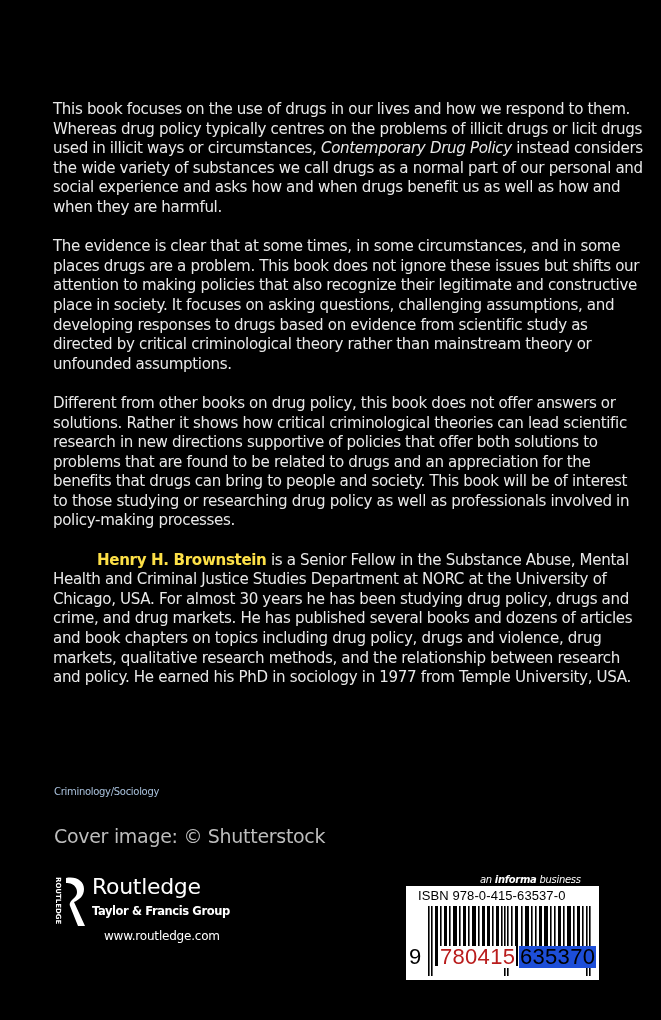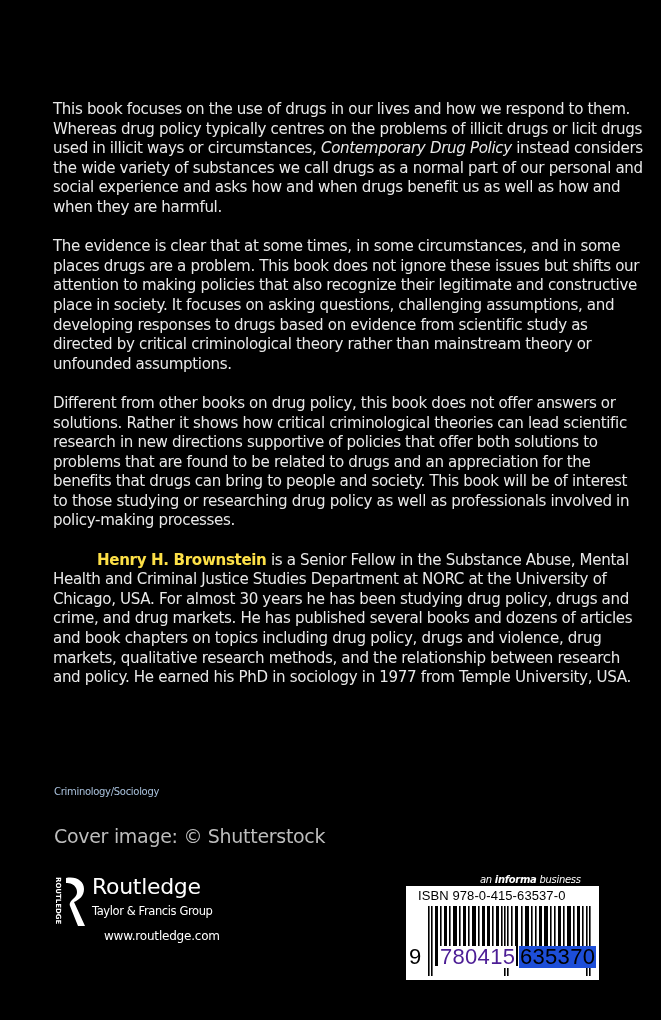--- a/index.html
+++ b/index.html
@@ -8,29 +8,29 @@
     .blurb { position: absolute; left: 53px; top: 100px; width: 590px;
              font-size: 15.1px; line-height: 19.6px; letter-spacing: -0.35px; }
     .blurb p { margin: 0 0 19.6px 0; }
     .blurb em { font-style: italic; }
     .author { color: #fde047; font-weight: bold; margin-left: 44px; }
     .subject { position: absolute; left: 54px; top: 786px; font-size: 10px; color: #a9c1dc; letter-spacing: -0.3px; }
     .credit { position: absolute; left: 54px; top: 825px; font-size: 19px; color: #bdbdbd; letter-spacing: -0.3px; }
     .logo { position: absolute; left: 52px; top: 876px; width: 200px; height: 70px; }
     .logo-mark { position: absolute; left: 0; top: 0; width: 36px; height: 52px; }
     .logo-name { position: absolute; left: 40px; top: -2px; font-size: 22px; color: #fff; letter-spacing: -0.3px; }
-    .logo-group { position: absolute; left: 40px; top: 28px; font-size: 11.5px; color: #fff; font-weight: normal; letter-spacing: -0.4px; }
+    .logo-group { position: absolute; left: 40px; top: 28px; font-size: 11.5px; color: #fff; font-weight: bold; letter-spacing: -0.4px; }
     .logo-url { position: absolute; left: 52px; top: 53px; font-size: 12px; color: #fff; letter-spacing: -0.2px; }
     .informa { position: absolute; left: 480px; top: 874px; font-size: 10px; color: #fff; letter-spacing: -0.3px; font-style: italic; }
     .informa b { font-weight: bold; }
     .barcode-box { position: absolute; left: 406px; top: 886px; width: 193px; height: 94px; background: #fff; }
     .isbn { position: absolute; left: 12px; top: 2px; font-family: "Liberation Sans", sans-serif; font-size: 13px; color: #000; letter-spacing: 0.1px; }
     .bars { position: absolute; left: 20px; top: 20px; width: 170px; height: 70px; }
     .digit-first { position: absolute; left: 3px; top: 60px; font-family: "Liberation Sans", sans-serif; font-size: 22px; color: #000; line-height: 1; }
-    .digits-a { position: absolute; left: 33px; top: 60px; font-family: "Liberation Sans", sans-serif; font-size: 22px; color: #4c1d95; background:#fff; line-height: 1; padding: 0 1px; letter-spacing: 0.3px; }
+    .digits-a { position: absolute; left: 33px; top: 60px; font-family: "Liberation Sans", sans-serif; font-size: 22px; color: #b91c1c; background:#fff; line-height: 1; padding: 0 1px; letter-spacing: 0.3px; }
     .digits-b { position: absolute; left: 113px; top: 60px; font-family: "Liberation Sans", sans-serif; font-size: 22px; color: #000; background:#1d4ed8; line-height: 1; padding: 0 1px; letter-spacing: 0.3px; }
   </style>
 </head>
 <body>
 
 <div class="blurb">
   <p><span>This book focuses on the use of drugs in our lives and how we respond to them. Whereas drug policy typically centres on the problems of illicit drugs or licit drugs used in illicit ways or circumstances, </span><em>Contemporary Drug Policy</em><span> instead considers the wide variety of substances we call drugs as a normal part of our personal and social experience and asks how and when drugs benefit us as well as how and when they are harmful.</span></p>
   <p>The evidence is clear that at some times, in some circumstances, and in some places drugs are a problem. This book does not ignore these issues but shifts our attention to making policies that also recognize their legitimate and constructive place in society. It focuses on asking questions, challenging assumptions, and developing responses to drugs based on evidence from scientific study as directed by critical criminological theory rather than mainstream theory or unfounded assumptions.</p>
   <p>Different from other books on drug policy, this book does not offer answers or solutions. Rather it shows how critical criminological theories can lead scientific research in new directions supportive of policies that offer both solutions to problems that are found to be related to drugs and an appreciation for the benefits that drugs can bring to people and society. This book will be of interest to those studying or researching drug policy as well as professionals involved in policy-making processes.</p>
   <p><span class="author">Henry H. Brownstein</span><span> is a Senior Fellow in the Substance Abuse, Mental Health and Criminal Justice Studies Department at NORC at the University of Chicago, USA. For almost 30 years he has been studying drug policy, drugs and crime, and drug markets. He has published several books and dozens of articles and book chapters on topics including drug policy, drugs and violence, drug markets, qualitative research methods, and the relationship between research and policy. He earned his PhD in sociology in 1977 from Temple University, USA.</span></p>

